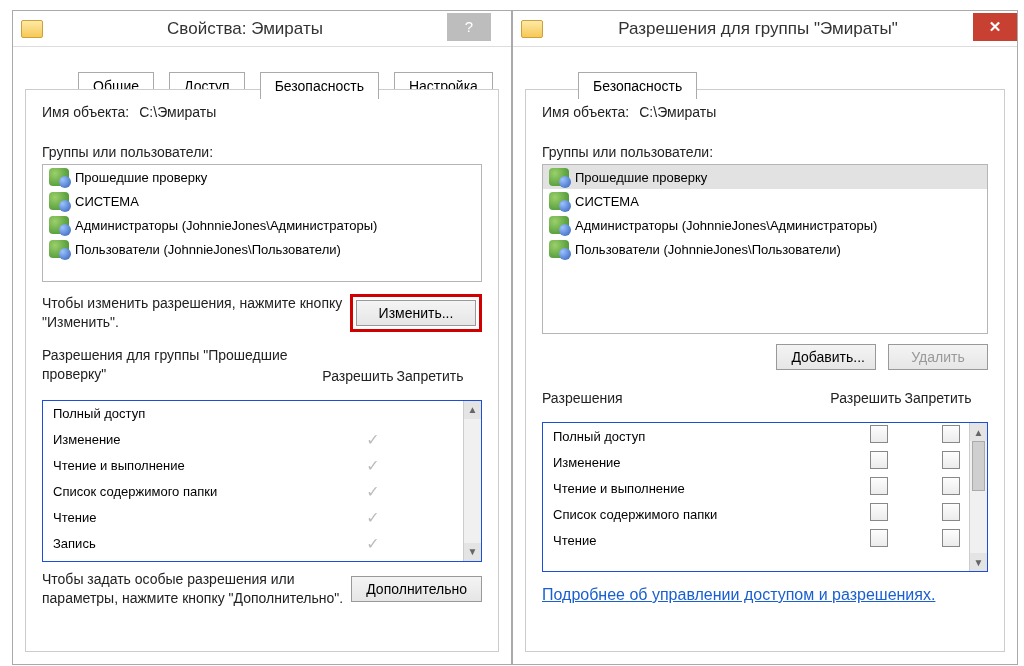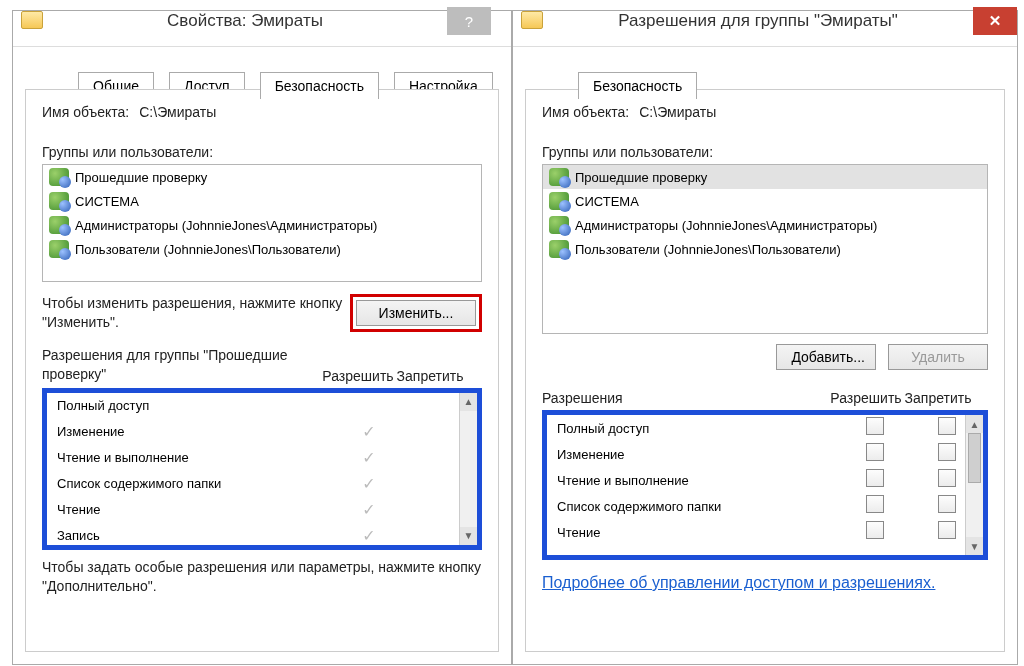--- a/index.html
+++ b/index.html
@@ -19,20 +19,21 @@
     background: #fff;
     border: 1px solid #aaa;
   }
   .win-left { left: 12px; top: 10px; width: 500px; height: 655px; }
   .win-right { left: 512px; top: 10px; width: 506px; height: 655px; }
 
   .titlebar {
     height: 36px;
     background: #fff;
     display: flex;
+    align-items: center;
     position: relative;
     border-bottom: 1px solid #ddd;
   }
   .titlebar .folder-icon {
     width: 22px; height: 18px;
     margin-left: 8px;
     background: linear-gradient(#ffe9a6,#f6c856);
     border:1px solid #caa23a;
     border-radius:2px;
   }
@@ -124,23 +125,23 @@
   }
   .btn:disabled { color:#999; }
 
   .highlight-red {
     border:3px solid #d10000;
     padding:3px;
     display:inline-block;
   }
 
   .perm-grid {
-    border:5px solid #1d4ed8;
+    border:1px solid #1d4ed8;
     position:relative;
-    margin-top:4px;
+    margin-top:16px;
   }
   .perm-row {
     display:flex;
     align-items:center;
     height:26px;
     padding-left:10px;
   }
   .perm-name { flex:1; }
   .perm-col { width:72px; text-align:center; color:#bbb; font-size:16px; }
   .check { color:#bbb; }
@@ -273,20 +274,21 @@
             <span class="perm-col"></span>
           </div>
         <div class="scroll-stub">
           <div class="arrow">▲</div>
           <div class="arrow bottom">▼</div>
         </div>
       </div>
 
       <div style="display:flex;align-items:center;margin-top:8px;">
         <div class="label" style="flex:1;line-height:1.35">Чтобы задать особые разрешения или параметры, нажмите кнопку "Дополнительно".</div>
+        <button class="btn">Дополнительно</button>
       </div>
     </div>
   </div>
 </div>
 
 <div class="window win-right">
   <div class="titlebar">
     <div class="folder-icon"></div>
     <div class="title">Разрешения для группы "Эмираты"</div>
     <div class="tb-btn tb-close">✕</div>

